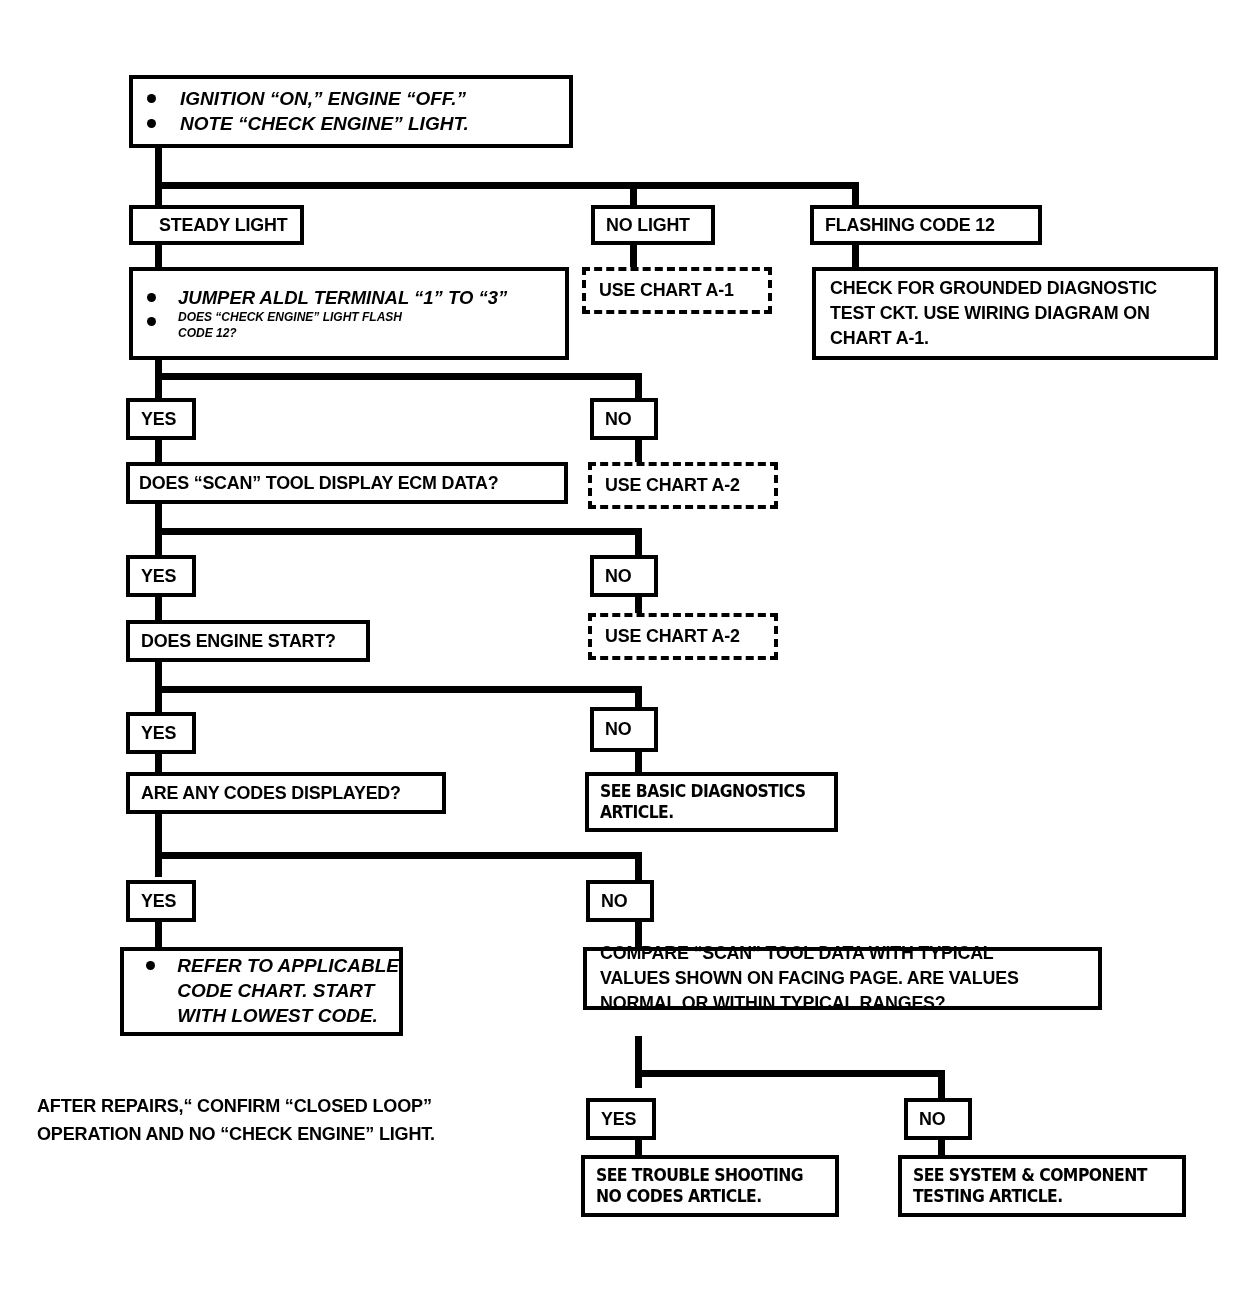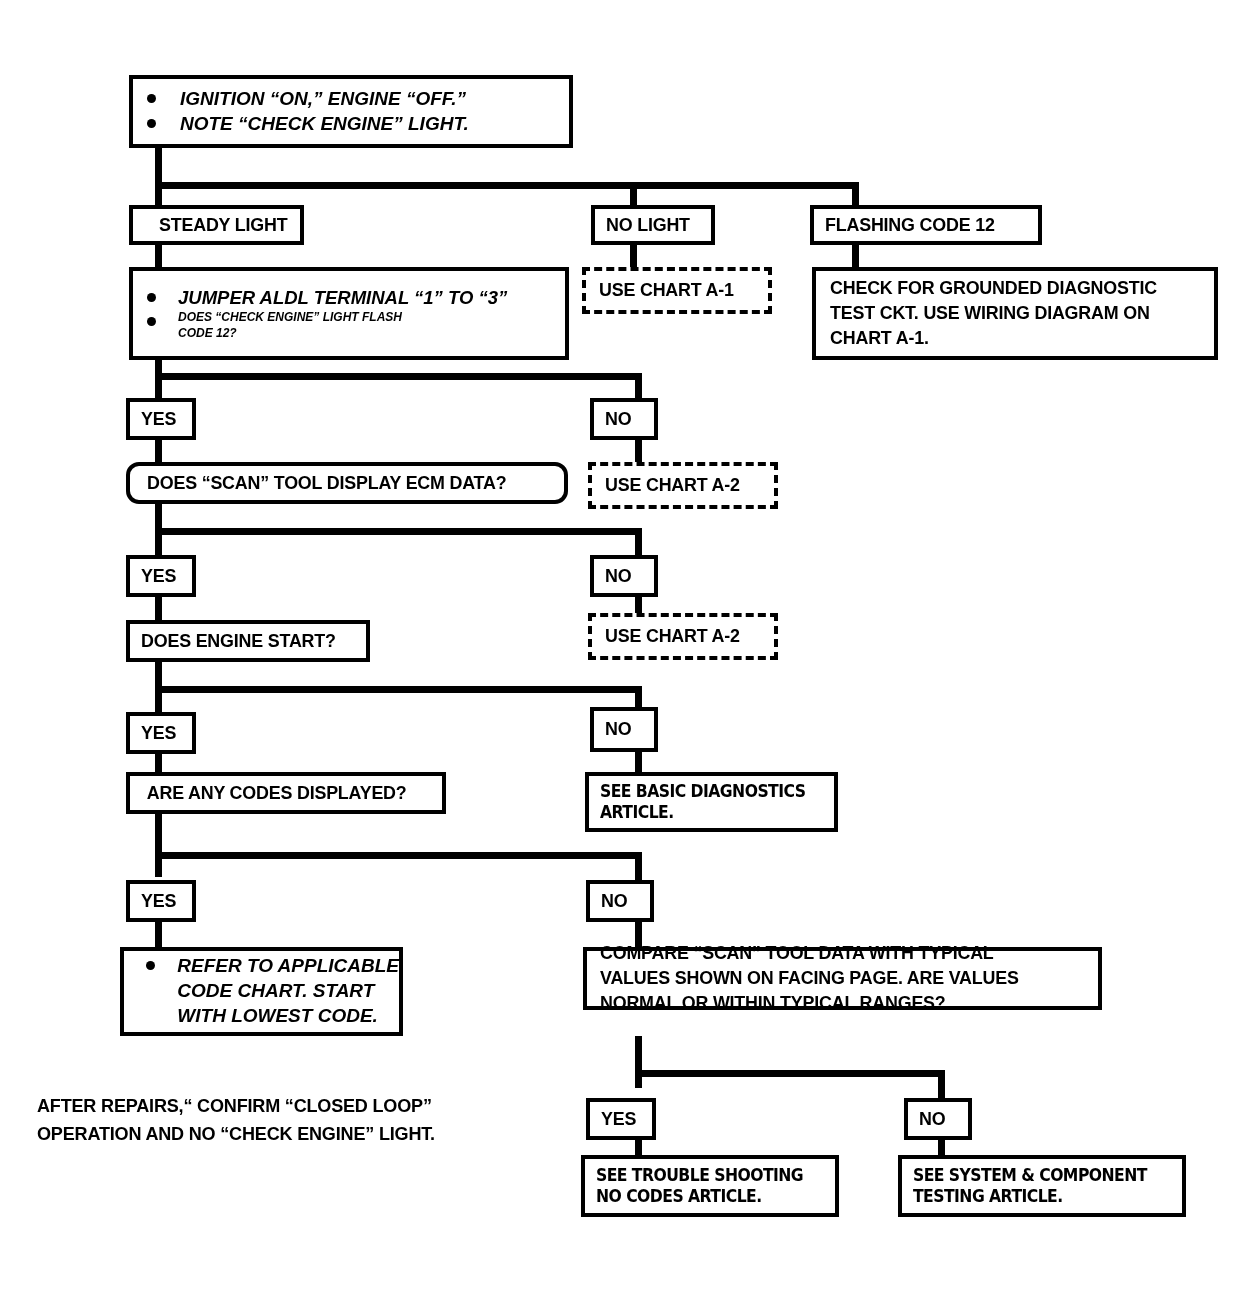--- a/index.html
+++ b/index.html
@@ -196,21 +196,21 @@
   </div>
 
   <div class="box t-main" style="left:126px; top:398px; width:70px; height:42px; padding-left:11px;">
     <span class="txt">YES</span>
   </div>
 
   <div class="box t-main" style="left:590px; top:398px; width:68px; height:42px; padding-left:11px;">
     <span class="txt">NO</span>
   </div>
 
-  <div class="box t-main" style="left:126px; top:462px; width:442px; height:42px; padding-left:17px;border-radius:13px;">
+  <div class="box t-main" style="left:126px; top:462px; width:442px; height:42px; padding-left:9px;">
     <span class="txt">DOES “SCAN” TOOL DISPLAY ECM DATA?</span>
   </div>
 
   <div class="box dashed t-main" style="left:588px; top:462px; width:190px; height:47px; padding-left:13px;">
     <span class="txt">USE CHART A-2</span>
   </div>
 
   <div class="box t-main" style="left:126px; top:555px; width:70px; height:42px; padding-left:11px;">
     <span class="txt">YES</span>
   </div>
@@ -228,21 +228,21 @@
   </div>
 
   <div class="box t-main" style="left:126px; top:712px; width:70px; height:42px; padding-left:11px;">
     <span class="txt">YES</span>
   </div>
 
   <div class="box t-main" style="left:590px; top:707px; width:68px; height:45px; padding-left:11px;">
     <span class="txt">NO</span>
   </div>
 
-  <div class="box t-main" style="left:126px; top:772px; width:320px; height:42px; text-align:center;">
+  <div class="box t-main" style="left:126px; top:772px; width:320px; height:42px; padding-left:11px;">
     <span class="txt">ARE ANY CODES DISPLAYED?</span>
   </div>
 
   <div class="box t-alt" style="left:585px; top:772px; width:253px; height:60px; padding-left:11px;">
     <span class="txt">SEE BASIC DIAGNOSTICS
 ARTICLE.</span>
   </div>
 
   <div class="box t-main" style="left:126px; top:880px; width:70px; height:42px; padding-left:11px;">
     <span class="txt">YES</span>

